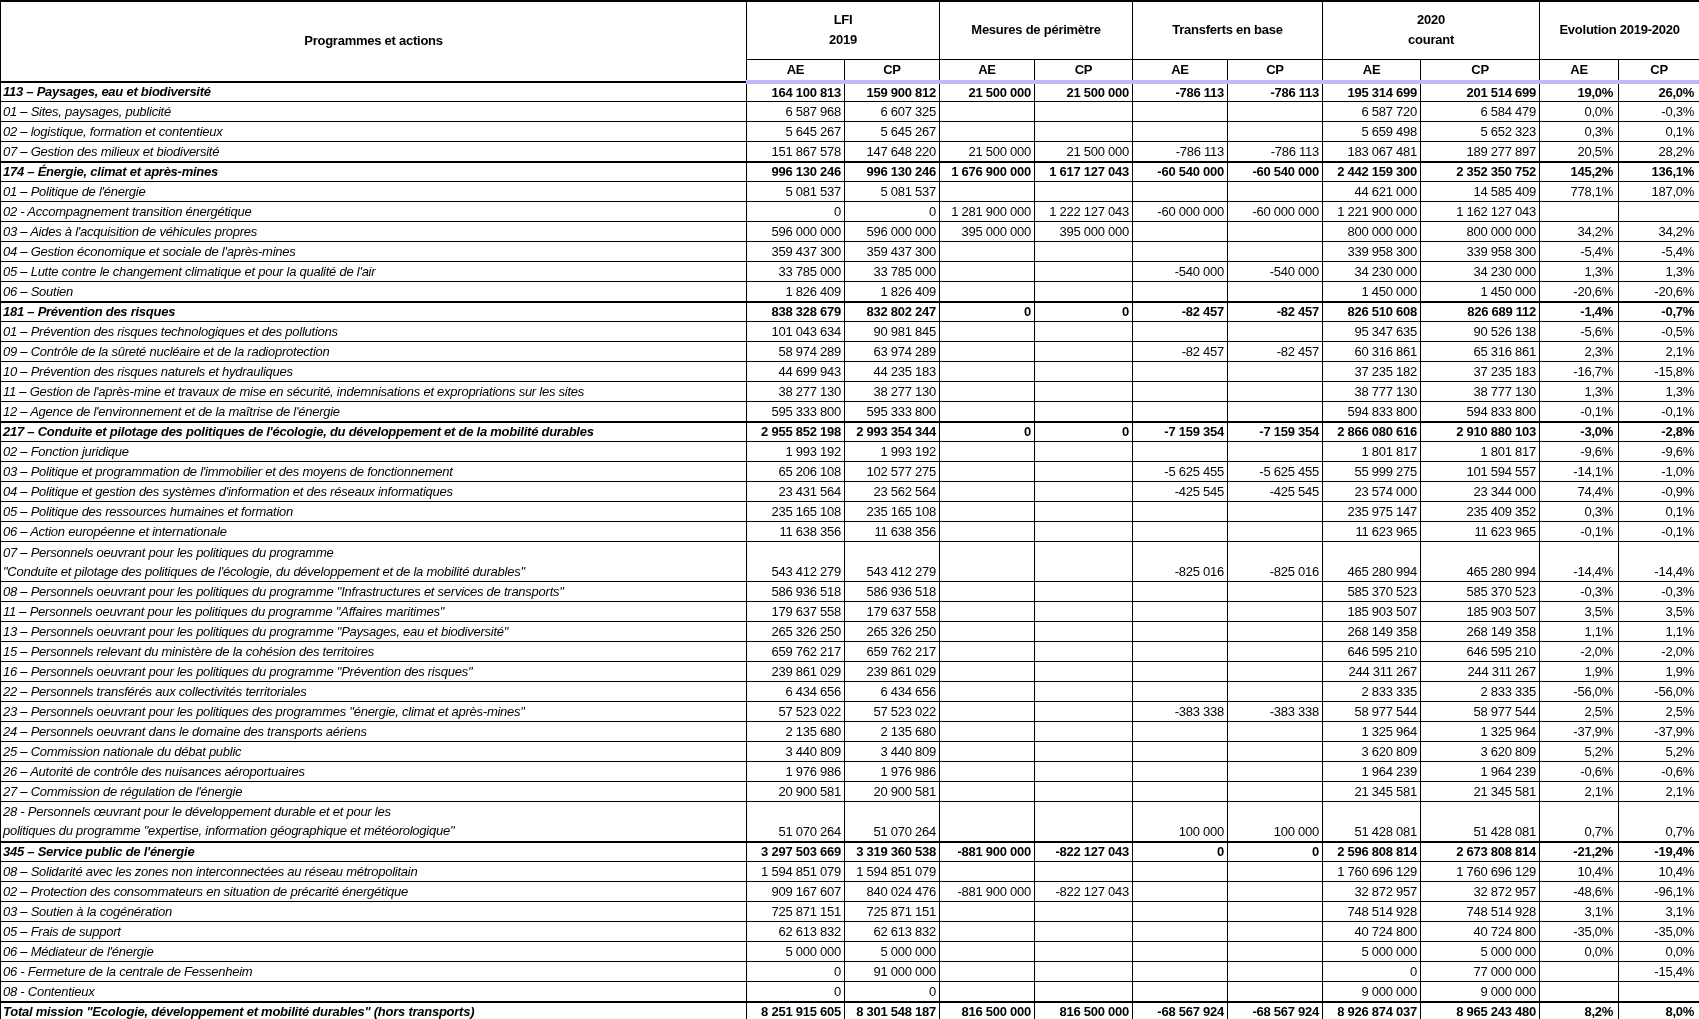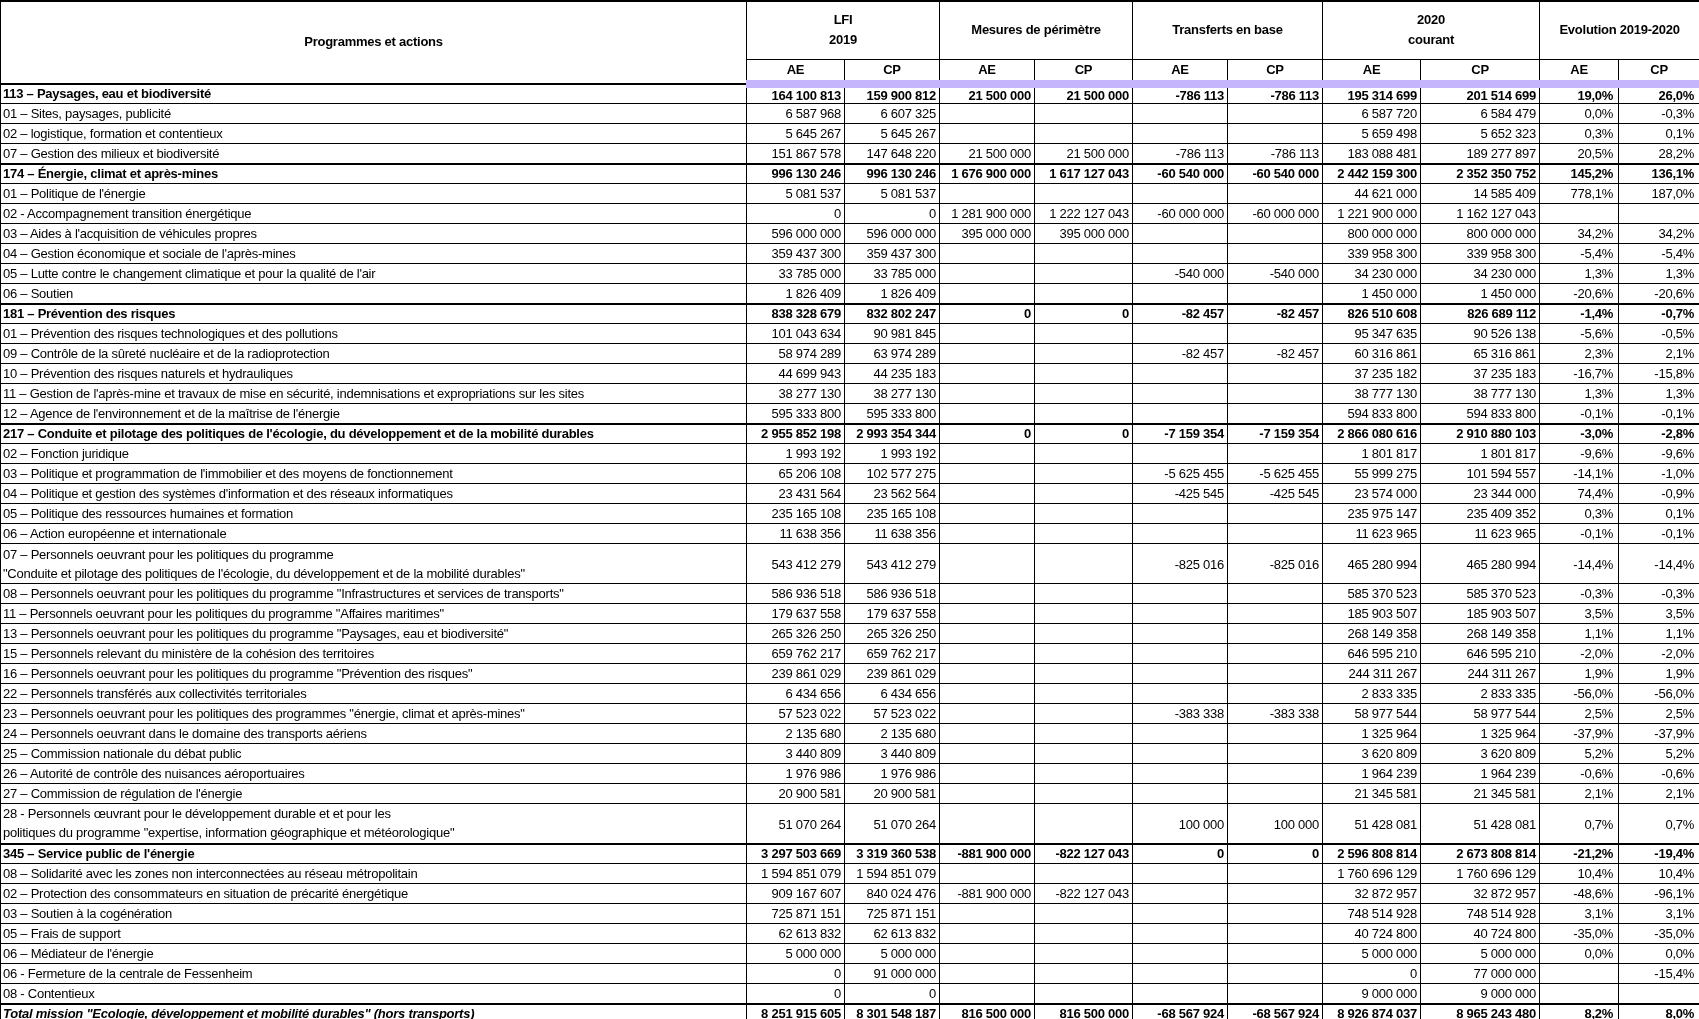--- a/index.html
+++ b/index.html
@@ -22,36 +22,36 @@
   }
   thead th {
     font-weight: bold;
     text-align: center;
     white-space: pre-line;
     line-height: 1.55;
   }
   tr.h1 { height: 58px; }
   tr.h1 th { border-top: 2px solid #000; }
   tr.h2 { height: 21px; }
-  tr.h2 th { border-bottom: 8px solid #c4b5fd; }
+  tr.h2 th { border-bottom: 4px solid #c4b5fd; }
   tbody tr { height: 20px; }
   tbody tr.action-tall { height: 40px; }
-  td.c-label { text-align: left; padding-left: 2px; }
+  td.c-label { text-align: left; padding-left: 2px; font-style: italic; }
   td.c-num { text-align: right; }
   td.c-pct { padding-right: 5px; }
   tr.programme td, tr.total td { font-weight: bold; border-top: 2px solid #000; }
   tr.total td { border-bottom: 3px solid #000; }
   tr.total td.c-label { font-style: italic; }
   tr.action-tall td.c-label {
     white-space: pre-line;
     line-height: 19px;
     vertical-align: middle;
     margin-top: 28px;
   }
-  tr.action-tall td.c-num { vertical-align: bottom; padding-bottom: 11px; }
+  tr.action-tall td.c-num { vertical-align: bottom; padding-bottom: 2px; }
 </style>
 </head>
 <body>
 
 <table>
   <colgroup>
     <col style="width:746px">
     <col style="width:98px">
       <col style="width:95px">
     <col style="width:95px">
@@ -128,21 +128,21 @@
         <td class="c-num c-pct">0,1%</td>
       </tr>
       <tr class="action">
         <td class="c-label">07 – Gestion des milieux et biodiversité</td>
         <td class="c-num">151 867 578</td>
         <td class="c-num">147 648 220</td>
         <td class="c-num">21 500 000</td>
         <td class="c-num">21 500 000</td>
         <td class="c-num">-786 113</td>
         <td class="c-num">-786 113</td>
-        <td class="c-num">183 088 481</td>
+        <td class="c-num">183 067 481</td>
         <td class="c-num">189 277 897</td>
         <td class="c-num c-pct">20,5%</td>
         <td class="c-num c-pct">28,2%</td>
       </tr>
       <tr class="programme">
         <td class="c-label">174 – Énergie, climat et après-mines</td>
         <td class="c-num">996 130 246</td>
         <td class="c-num">996 130 246</td>
         <td class="c-num">1 676 900 000</td>
         <td class="c-num">1 617 127 043</td>

